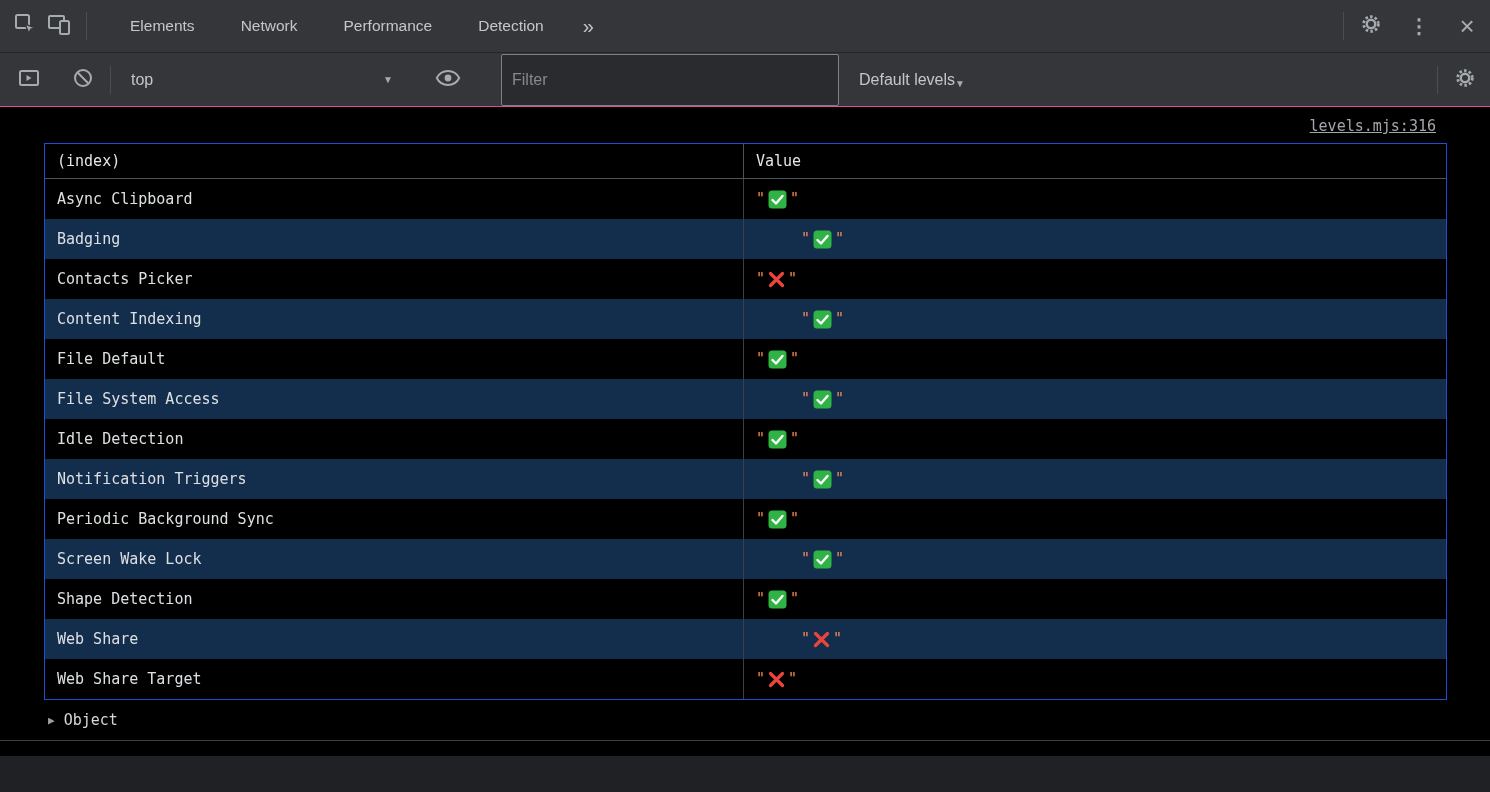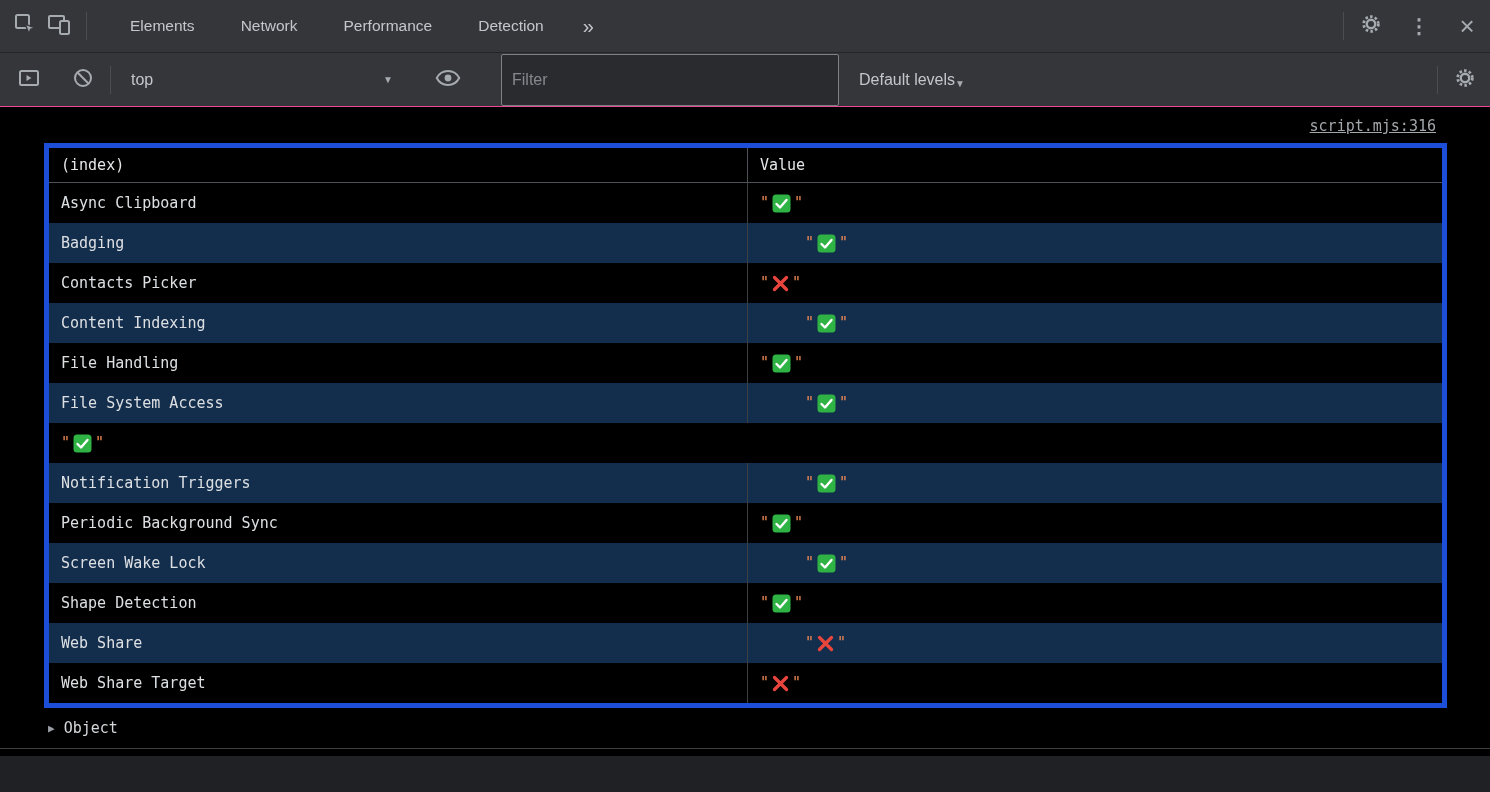--- a/index.html
+++ b/index.html
@@ -49,21 +49,21 @@
     font-size:16px;color:#c3c7cb;cursor:pointer;
   }
   
   .console-body{
     font-family:"DejaVu Sans Mono","Liberation Mono",monospace;
     font-size:15px;color:#dde0e3;
   }
   .source-row{display:flex;justify-content:flex-end;padding:10px 54px 4px 0;}
   .source-link{color:#a3a8ad;text-decoration:underline;cursor:pointer;font-size:15px;}
   .console-table{
-    margin:4px 43px 0 44px;border:5px solid #1d4ed8;
+    margin:4px 43px 0 44px;border:1px solid #1d4ed8;
   }
   .thead{display:grid;grid-template-columns:699px 1fr;border-bottom:1px solid #4e5256;}
   .th{padding:8px 12px;color:#e4e6e9;}
   .th:first-child{border-right:1px solid #4e5256;}
   .tr{display:grid;grid-template-columns:699px 1fr;height:40px;}
   .tr.alt{background:#132d4c;gap:45px;}
   .td{display:flex;align-items:center;padding:0 12px;overflow:hidden;}
   .td.idx{border-right:1px solid #3c4043;}
   .q{color:#f28b54;}
   .emoji{display:inline-flex;align-items:center;margin:0 3px;}
@@ -171,21 +171,21 @@
         <svg width="22" height="22" viewBox="0 0 24 24">
             <circle cx="12" cy="12" r="8" fill="none" stroke="currentColor" stroke-width="3" stroke-dasharray="2.8 2.4"></circle>
             <circle cx="12" cy="12" r="4.6" fill="none" stroke="currentColor" stroke-width="2.6"></circle>
           </svg>
       </span>
     </div>
   </div>
 
   <div class="console-body">
     <div class="source-row">
-      <a class="source-link">script.mjs:316</a>
+      <a class="source-link">levels.mjs:316</a>
     </div>
 
     <div class="console-table">
       <div class="thead">
         <div class="th">(index)</div>
         <div class="th">Value</div>
       </div>
       <div id="table-body">
           <div class="tr">
             <div class="td idx">Async Clipboard</div>
@@ -232,21 +232,21 @@
               <span class="emoji">
                 <svg width="19" height="19" viewBox="0 0 19 19">
                   <rect x="0.5" y="0.5" width="18" height="18" rx="3.5" fill="#2fb344"></rect>
                   <path d="M4.5 10 L8 13.5 L14.5 6" stroke="#fff" stroke-width="2.4" fill="none" stroke-linecap="round" stroke-linejoin="round"></path>
                 </svg>
               </span>
               <span class="q">"</span>
             </div>
           </div>
           <div class="tr">
-            <div class="td idx">File Handling</div>
+            <div class="td idx">File Default</div>
             <div class="td val">
               <span class="q">"</span>
               <span class="emoji">
                 <svg width="19" height="19" viewBox="0 0 19 19">
                   <rect x="0.5" y="0.5" width="18" height="18" rx="3.5" fill="#2fb344"></rect>
                   <path d="M4.5 10 L8 13.5 L14.5 6" stroke="#fff" stroke-width="2.4" fill="none" stroke-linecap="round" stroke-linejoin="round"></path>
                 </svg>
               </span>
               <span class="q">"</span>
             </div>
@@ -258,20 +258,21 @@
               <span class="emoji">
                 <svg width="19" height="19" viewBox="0 0 19 19">
                   <rect x="0.5" y="0.5" width="18" height="18" rx="3.5" fill="#2fb344"></rect>
                   <path d="M4.5 10 L8 13.5 L14.5 6" stroke="#fff" stroke-width="2.4" fill="none" stroke-linecap="round" stroke-linejoin="round"></path>
                 </svg>
               </span>
               <span class="q">"</span>
             </div>
           </div>
           <div class="tr">
+            <div class="td idx">Idle Detection</div>
             <div class="td val">
               <span class="q">"</span>
               <span class="emoji">
                 <svg width="19" height="19" viewBox="0 0 19 19">
                   <rect x="0.5" y="0.5" width="18" height="18" rx="3.5" fill="#2fb344"></rect>
                   <path d="M4.5 10 L8 13.5 L14.5 6" stroke="#fff" stroke-width="2.4" fill="none" stroke-linecap="round" stroke-linejoin="round"></path>
                 </svg>
               </span>
               <span class="q">"</span>
             </div>

